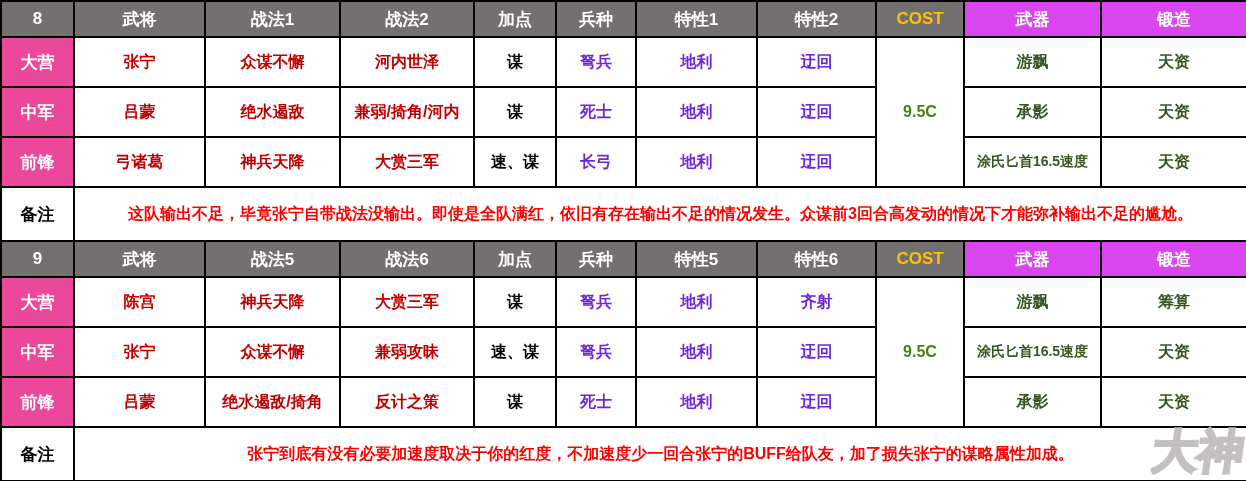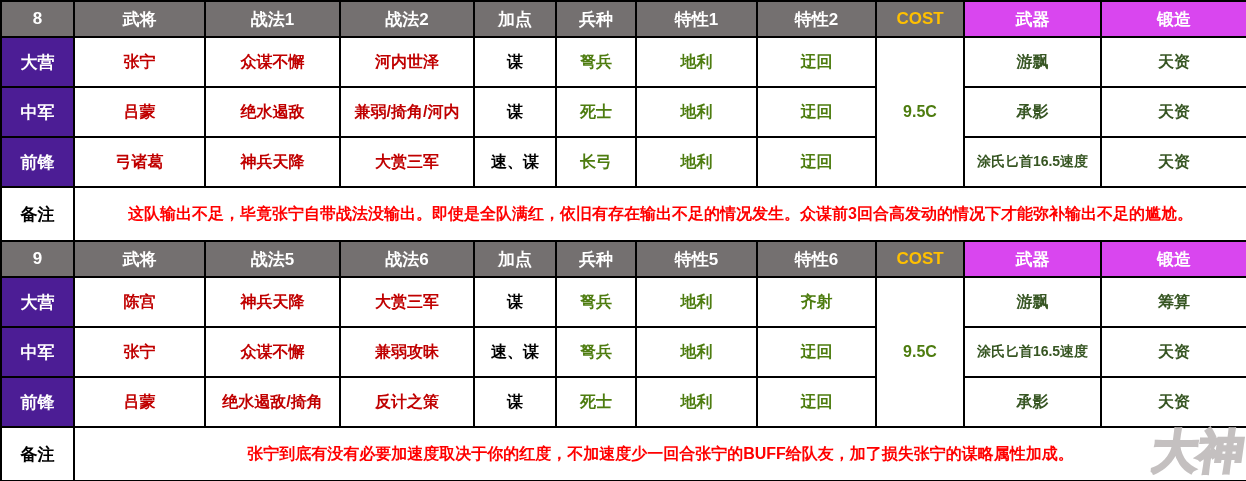--- a/index.html
+++ b/index.html
@@ -12,24 +12,24 @@
   td {
     border:2px solid #000; text-align:center; vertical-align:middle;
     font-weight:bold; font-size:16px; padding:0; overflow:hidden; white-space:nowrap;
   }
   tr.hdr-row  { height:36px; }
   tr.data-row { height:50px; }
   tr.rem-row  { height:54px; }
   .hdr        { background:#747070; color:#ffffff; font-size:17px; }
   .hdr-cost   { color:#FFC000; }
   .hdr-orange { background:#d946ef; color:#ffffff; }
-  .rowlbl     { background:#4c1d95; color:#ffffff; font-size:17px; }
+  .rowlbl     { background:#ec4899; color:#ffffff; font-size:17px; }
   .remlbl     { background:#ffffff; color:#000000; font-size:17px; }
   .dred       { color:#C00000; }
-  .blue       { color:#4d7c0f; }
+  .blue       { color:#6d28d9; }
   .blk        { color:#000000; }
   .grn        { color:#375623; }
   .redv       { color:#4d7c0f; }
   .small      { font-size:14px; }
   .remark     { color:#FF0000; font-size:16px; }
   .watermark {
     position:absolute; right:2px; bottom:-2px; display:flex; align-items:center; gap:8px;
     pointer-events:none; z-index:5;
   }
   .wm-logo {

